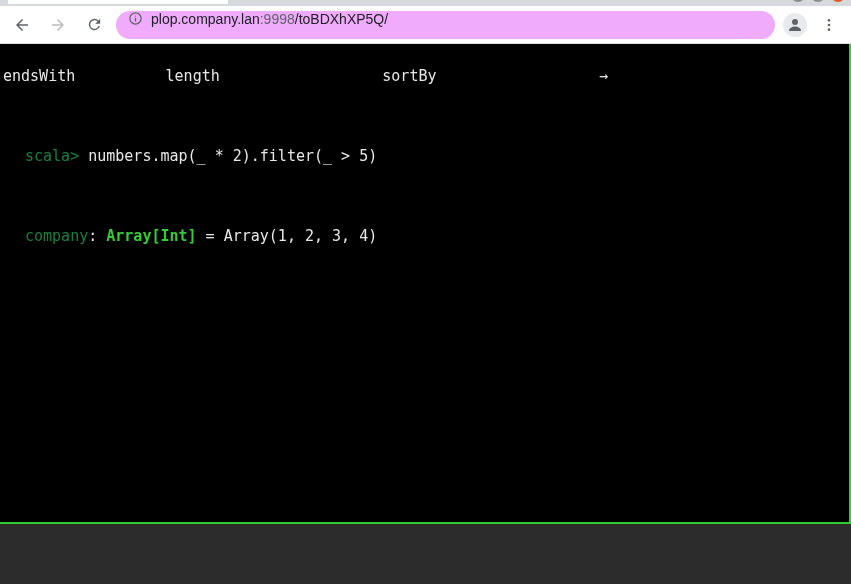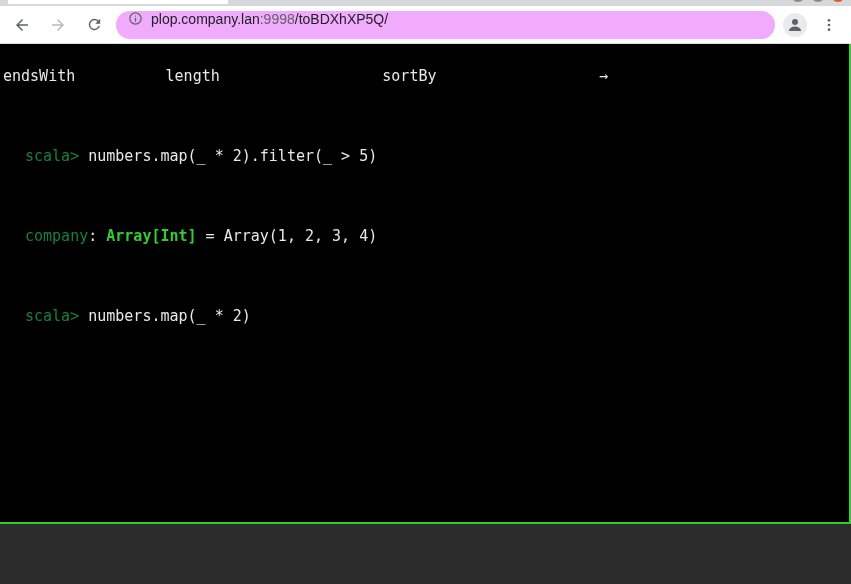--- a/index.html
+++ b/index.html
@@ -90,21 +90,20 @@
     </div>
 </div>
 
 <div class="terminal">
 <span class="row c-white"><span>endsWith</span>          <span>length</span>                  <span>sortBy</span>                  <span>→</span></span>
 <span class="row"> </span>
 <span class="row"><span class="c-yellow">scala&gt;</span><span class="c-white"> numbers.map(_ * 2).filter(_ &gt; 5)</span></span>
 <span class="row"> </span>
 <span class="row"><span class="c-yellow">company</span><span class="c-white">: </span><span class="c-green">Array[Int]</span><span class="c-white"> = Array(1, 2, 3, 4)</span></span>
 <span class="row"> </span>
-<span class="row"><span class="c-yellow">scala&gt;</span><span class="c-white"> numbers.map(_ * 2)</span></span>
 <span class="row"> </span>
 
 
 
 
 
 
 
 
 

